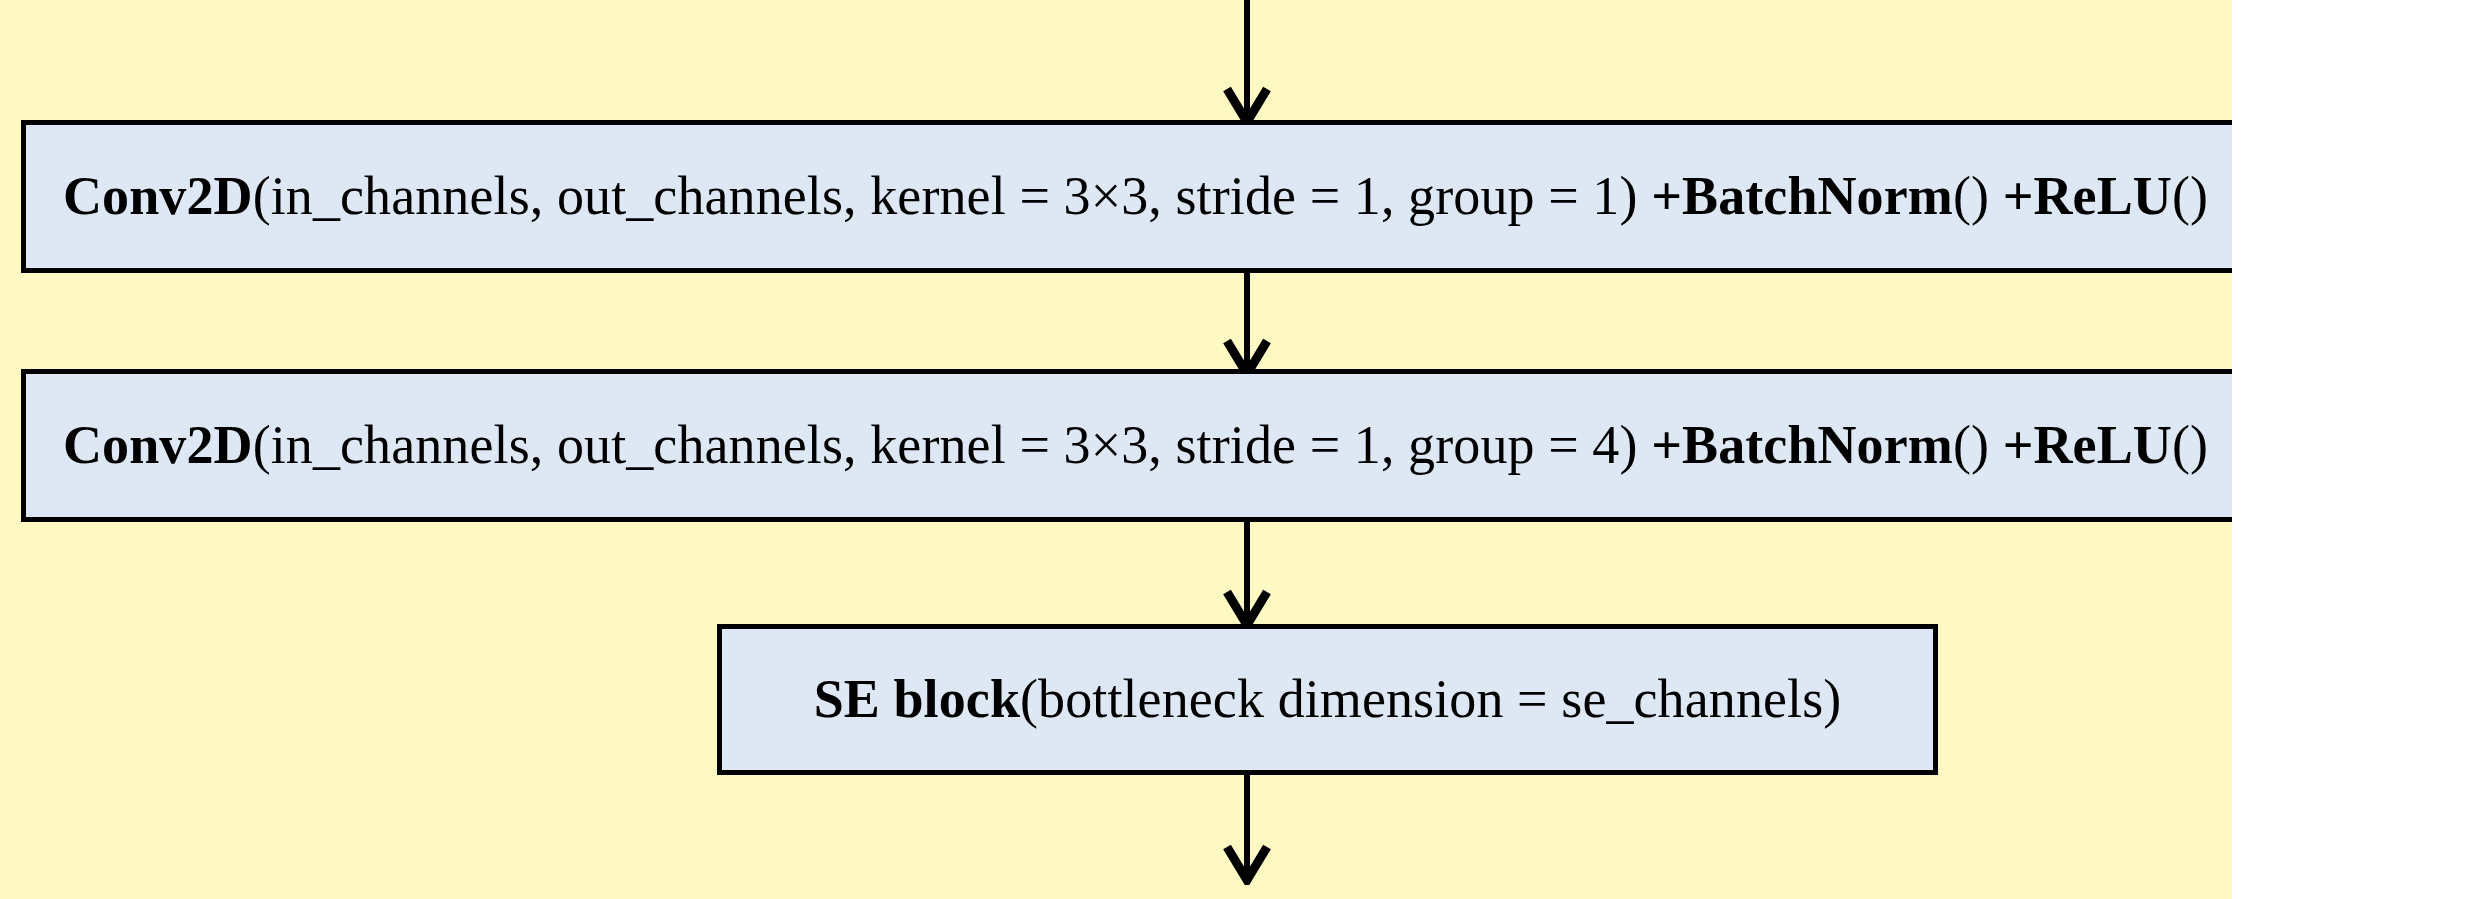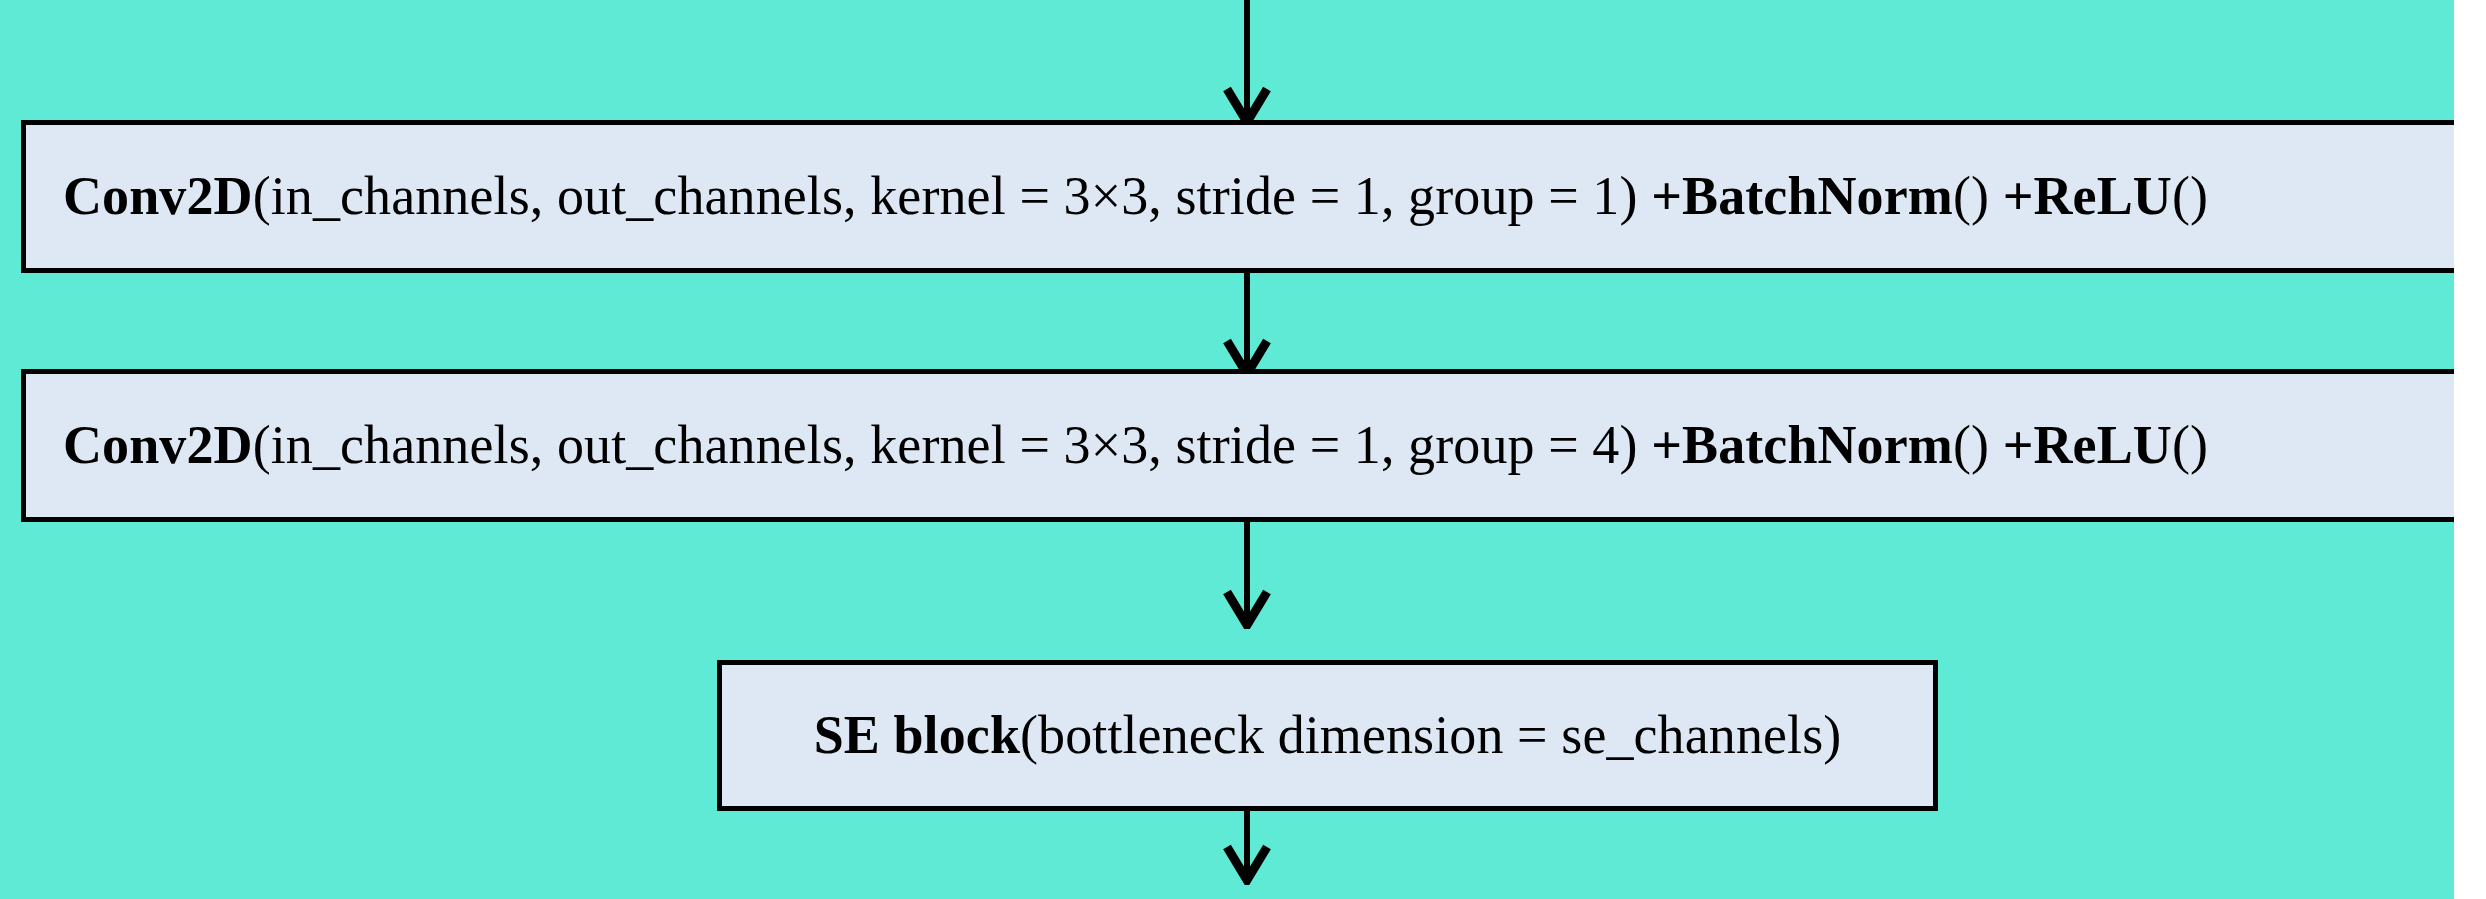--- a/index.html
+++ b/index.html
@@ -5,23 +5,23 @@
   html, body {
     margin: 0;
     padding: 0;
     background: #ffffff;
   }
   body {
     font-family: "Liberation Serif", "DejaVu Serif", serif;
   }
   #canvas {
     position: relative;
-    width: 2454px;
+    width: 2232px;
     height: 899px;
-    background: #5eead4;
+    background: #fef9c3;
     overflow: hidden;
   }
 
   
   .node-box {
     position: absolute;
     box-sizing: border-box;
     background: #dee8f4;
     border: 5px solid #000000;
     display: flex;
@@ -81,21 +81,21 @@
     </div>
   </div>
 
   <div class="arrow" style="left:1221px; top:517px;">
     <svg width="52" height="112" viewBox="0 0 52 112" aria-hidden="true">
       <line x1="26" y1="0" x2="26" y2="108" stroke="#000" stroke-width="6"></line>
       <polyline points="6,75 26,108 46,75" fill="none" stroke="#000" stroke-width="9" stroke-linecap="butt" stroke-linejoin="miter"></polyline>
     </svg>
   </div>
 
-  <div class="node-box narrow" style="left:717px; top:660px; width:1221px; height:151px;">
+  <div class="node-box narrow" style="left:717px; top:624px; width:1221px; height:151px;">
     <div class="node-text">
       <span class="b">SE block</span><span class="r">(bottleneck dimension = se_channels)</span>
     </div>
   </div>
 
   <div class="arrow" style="left:1221px; top:770px;">
     <svg width="52" height="115" viewBox="0 0 52 115" aria-hidden="true">
       <line x1="26" y1="0" x2="26" y2="110" stroke="#000" stroke-width="6"></line>
       <polyline points="6,77 26,110 46,77" fill="none" stroke="#000" stroke-width="9" stroke-linecap="butt" stroke-linejoin="miter"></polyline>
     </svg>

